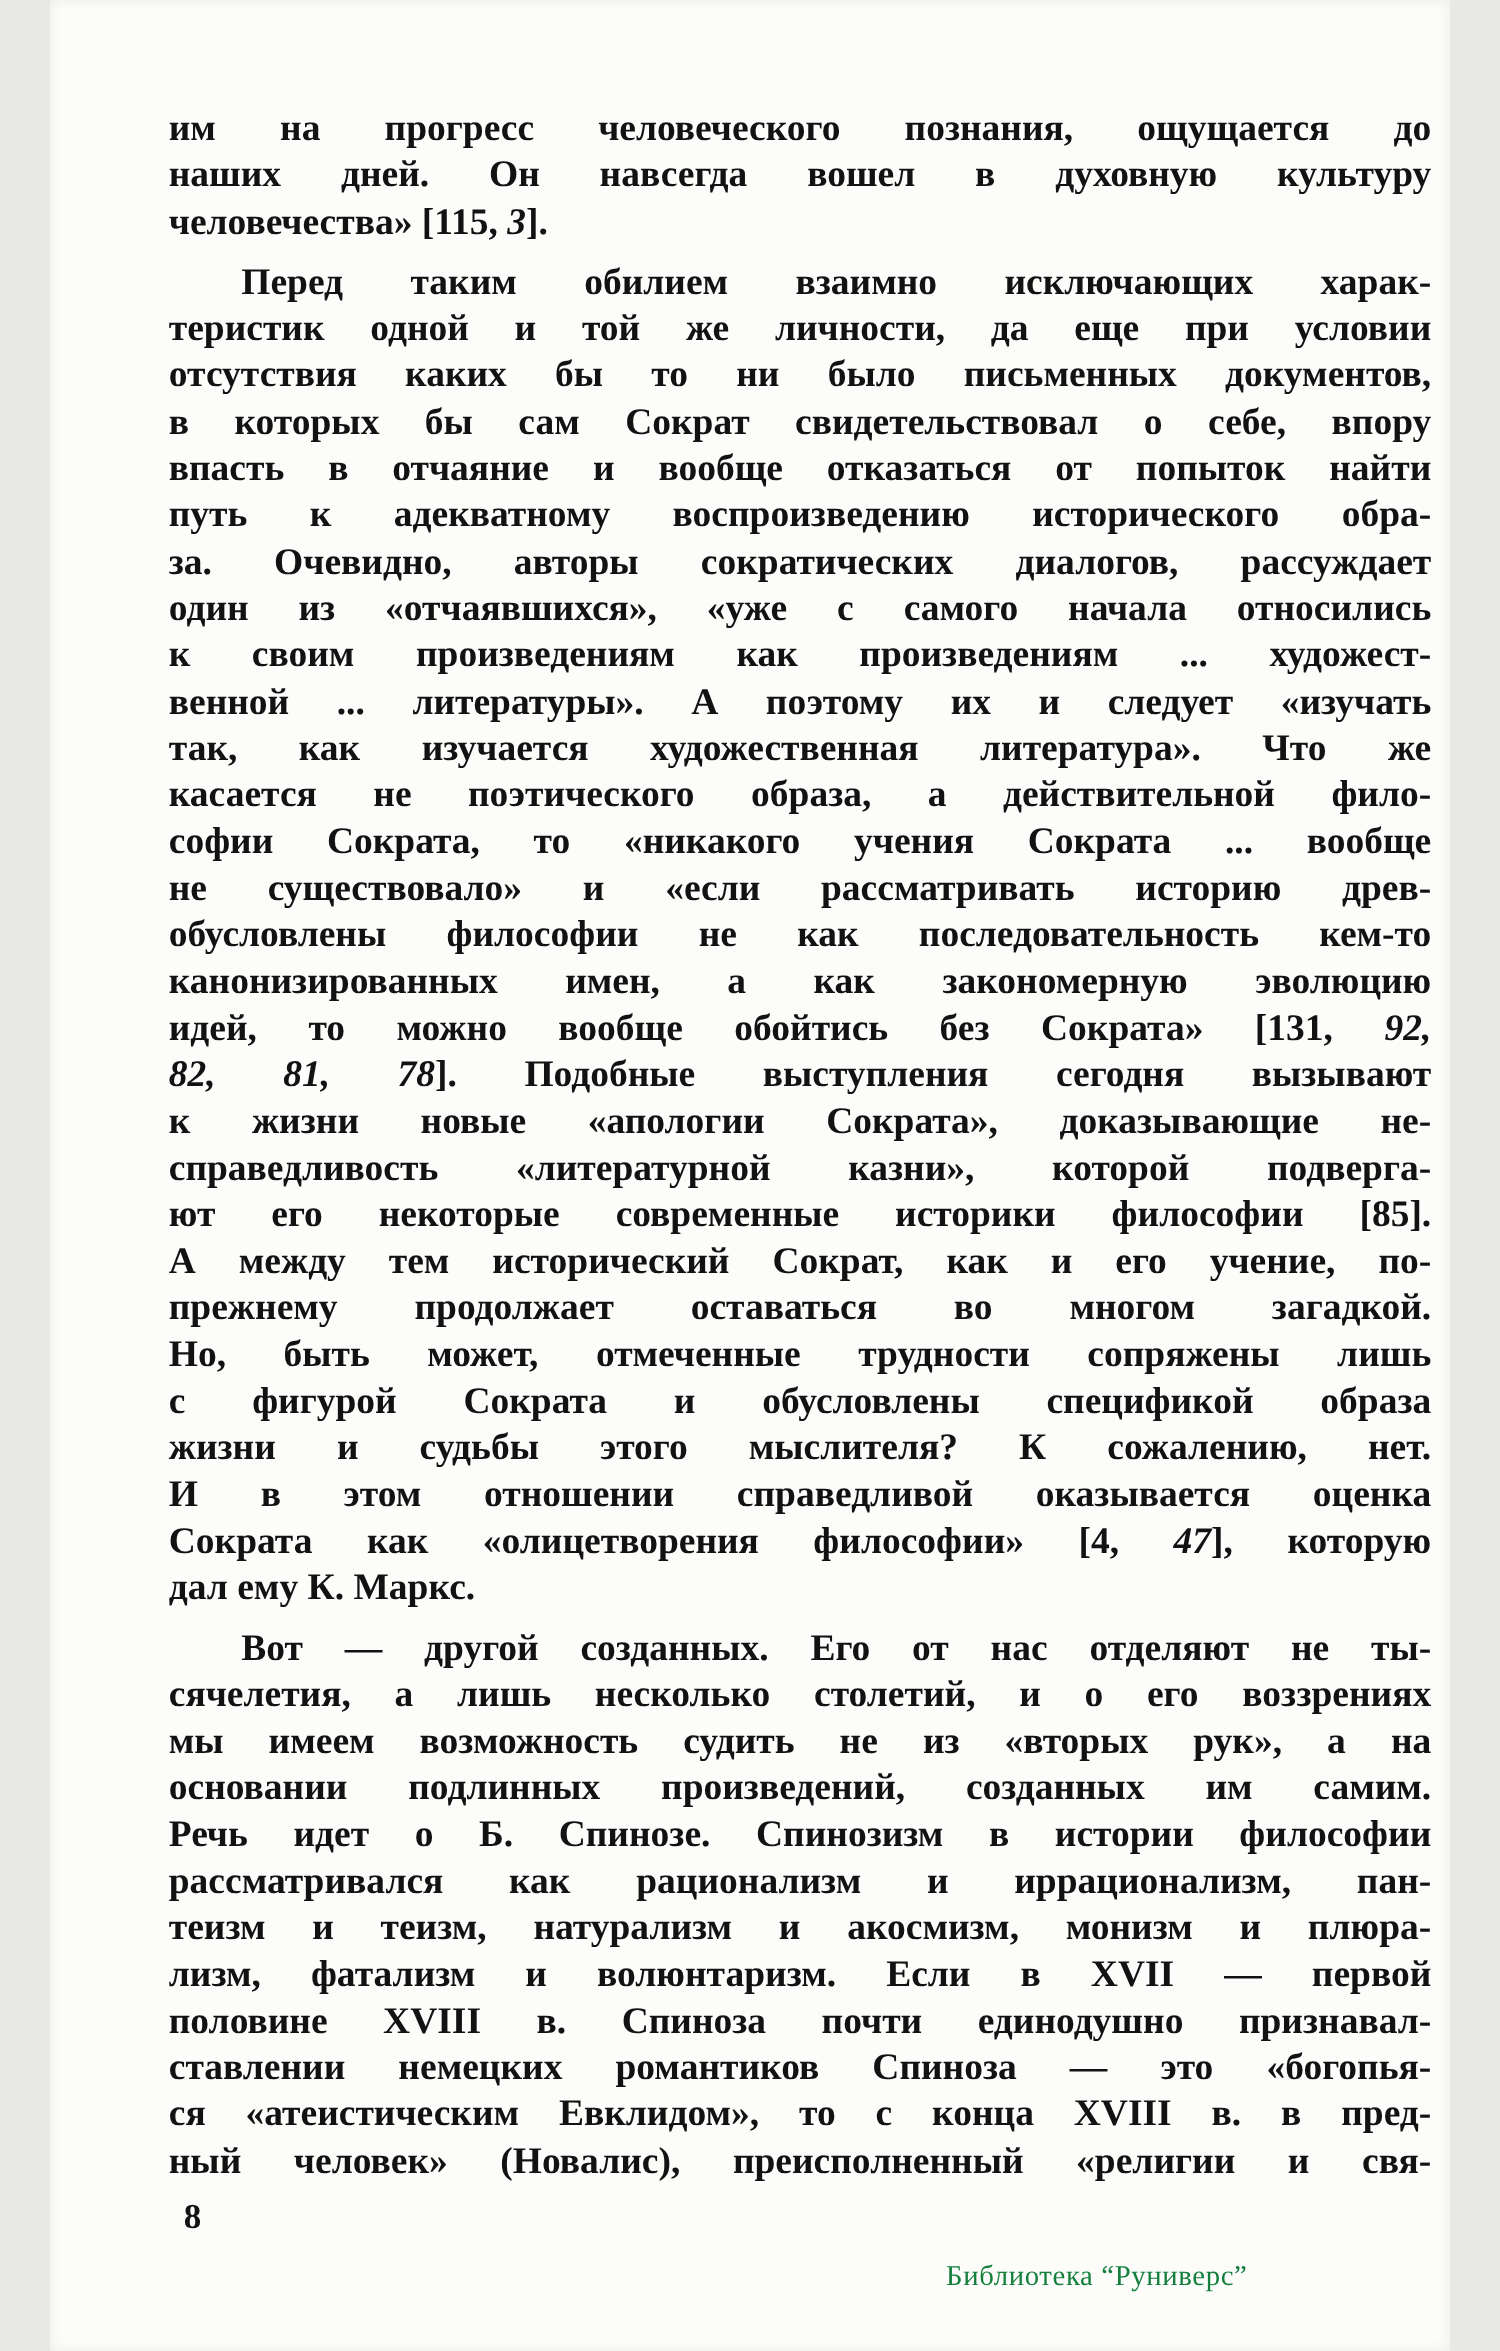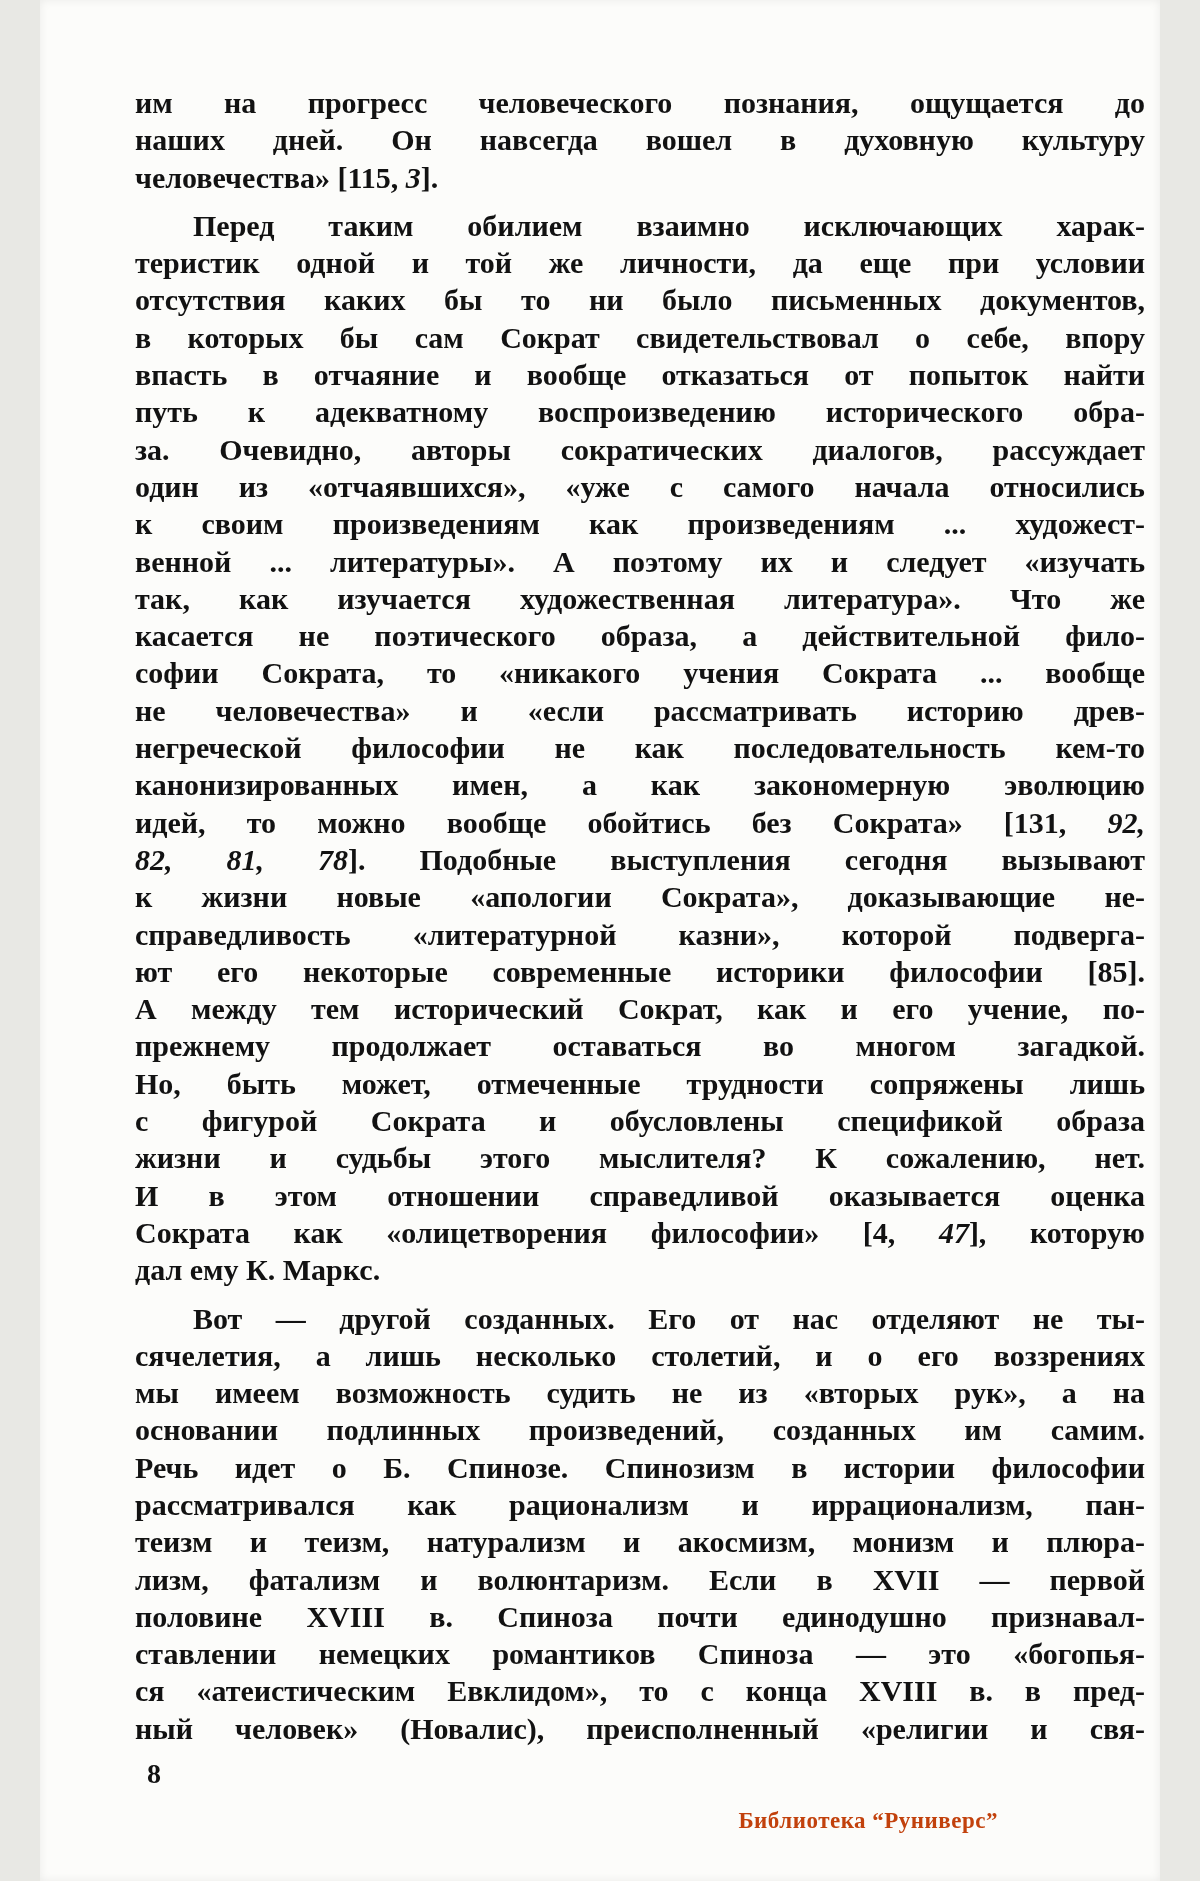--- a/index.html
+++ b/index.html
@@ -50,22 +50,22 @@
     top: 1758px;
     font-size: 28px;
     font-weight: 600;
     color: #121212;
   }
   .watermark {
     position: absolute;
     right: 162px;
     top: 1808px;
     font-size: 23px;
-    font-weight: 700;
-    color: #c2410c;
+    font-weight: 400;
+    color: #15803d;
     letter-spacing: 0.5px;
   }
 </style>
 </head>
 <body>
 
 <div class="page">
   <div class="text-block" id="text-block">
       <div class="line"><span>им на прогресс человеческого познания, ощущается до</span></div>
       <div class="line"><span>наших дней. Он навсегда вошел в духовную культуру</span></div>
@@ -76,22 +76,22 @@
       <div class="line"><span>в которых бы сам Сократ свидетельствовал о себе, впору</span></div>
       <div class="line"><span>впасть в отчаяние и вообще отказаться от попыток найти</span></div>
       <div class="line"><span>путь к адекватному воспроизведению исторического обра-</span></div>
       <div class="line"><span>за. Очевидно, авторы сократических диалогов, рассуждает</span></div>
       <div class="line"><span>один из «отчаявшихся», «уже с самого начала относились</span></div>
       <div class="line"><span>к своим произведениям как произведениям ... художест-</span></div>
       <div class="line"><span>венной ... литературы». А поэтому их и следует «изучать</span></div>
       <div class="line"><span>так, как изучается художественная литература». Что же</span></div>
       <div class="line"><span>касается не поэтического образа, а действительной фило-</span></div>
       <div class="line"><span>софии Сократа, то «никакого учения Сократа ... вообще</span></div>
-      <div class="line"><span>не человечества» и «если рассматривать историю древ-</span></div>
-      <div class="line"><span>негреческой философии не как последовательность кем-то</span></div>
+      <div class="line"><span>не существовало» и «если рассматривать историю древ-</span></div>
+      <div class="line"><span>обусловлены философии не как последовательность кем-то</span></div>
       <div class="line"><span>канонизированных имен, а как закономерную эволюцию</span></div>
       <div class="line"><span>идей, то можно вообще обойтись без Сократа» [131, </span><em>92,</em></div>
       <div class="line"><em>82, 81, 78</em><span>]. Подобные выступления сегодня вызывают</span></div>
       <div class="line"><span>к жизни новые «апологии Сократа», доказывающие не-</span></div>
       <div class="line"><span>справедливость «литературной казни», которой подверга-</span></div>
       <div class="line"><span>ют его некоторые современные историки философии [85].</span></div>
       <div class="line"><span>А между тем исторический Сократ, как и его учение, по-</span></div>
       <div class="line"><span>прежнему продолжает оставаться во многом загадкой.</span></div>
       <div class="line"><span>Но, быть может, отмеченные трудности сопряжены лишь</span></div>
       <div class="line"><span>с фигурой Сократа и обусловлены спецификой образа</span></div>

